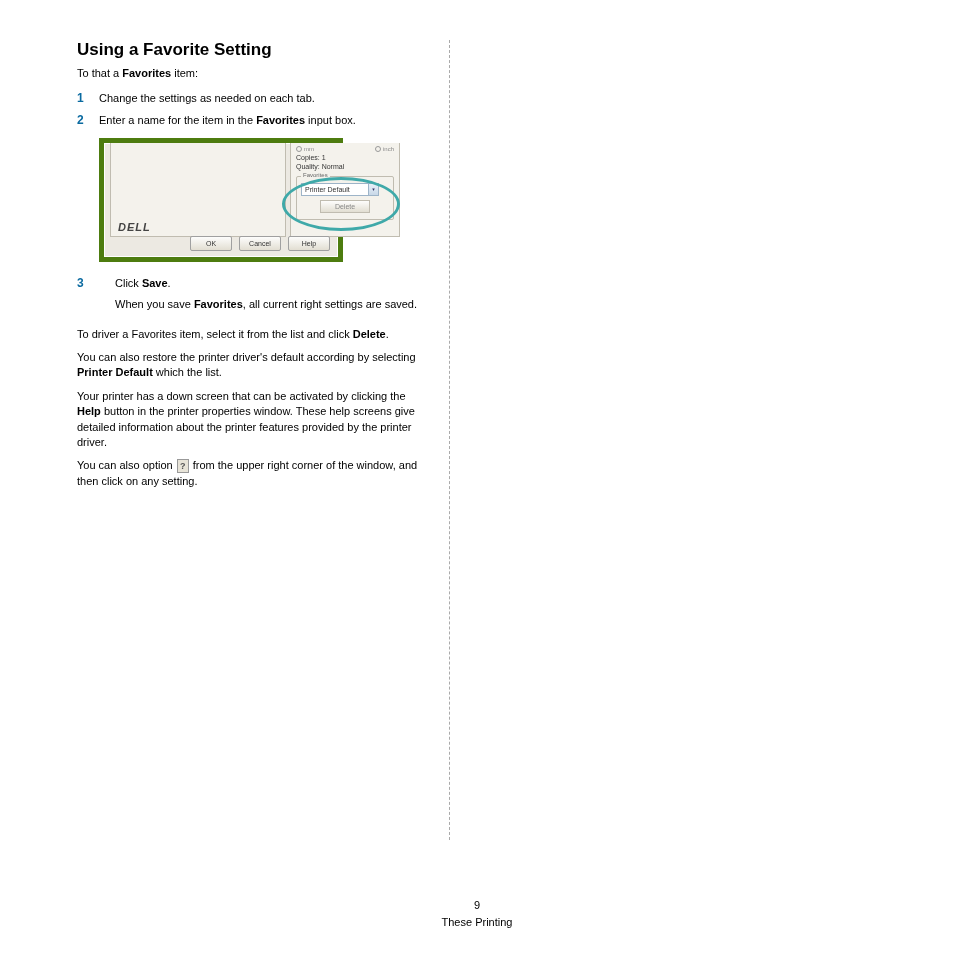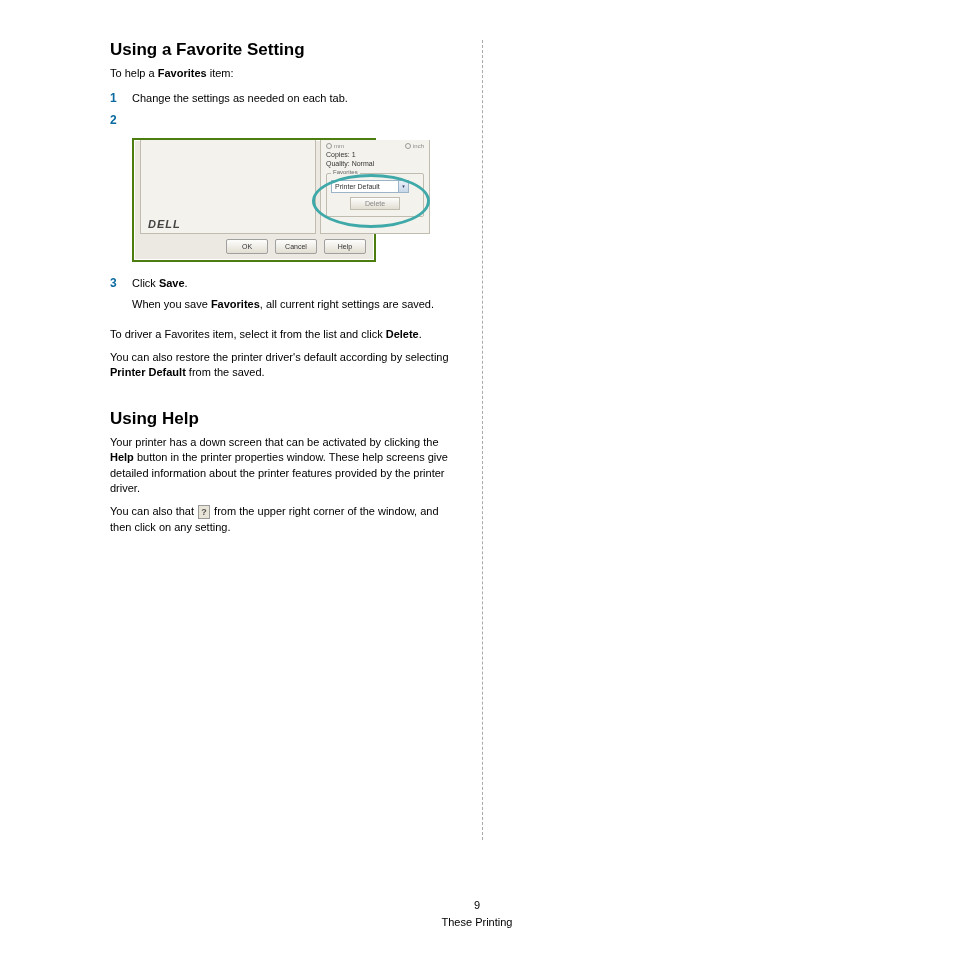--- a/index.html
+++ b/index.html
@@ -6,21 +6,21 @@
   body {
     width: 954px;
     height: 954px;
     background: #fff;
     font-family: Verdana, Geneva, sans-serif;
     color: #000;
     position: relative;
   }
   .page {
     display: flex;
-    padding: 40px 108px 40px 110px;
+    padding: 40px 108px 40px 77px;
     height: 880px;
   }
   .col-left {
     width: 360px;
     padding-right: 16px;
   }
   .col-right {
     flex: 1;
     border-left: 1px dashed #aaa;
     margin-left: 12px;
@@ -50,27 +50,27 @@
     margin-bottom: 2px;
   }
   .num {
     color: #0a6aa0;
     font-weight: bold;
     font-size: 12px;
     width: 22px;
     flex-shrink: 0;
   }
   .li-body { flex: 1; }
-  .li-body p { margin-bottom: 6px; }
+  .li-body p { margin-bottom: 6px; margin-left: 16px; }
   
   .shot-wrap {
     margin: 6px 0 12px 22px;
     width: 244px;
     height: 124px;
-    border: 2px solid #4d7c0f;
+    border: 5px solid #4d7c0f;
     background: #ece9e2;
     position: relative;
     font-family: Tahoma, sans-serif;
     box-shadow: inset 0 0 0 1px #fff;
   }
   .shot-inner-left {
     position: absolute;
     left: 6px; top: 0;
     width: 176px; height: 94px;
     background: #f4f2ec;
@@ -205,30 +205,33 @@
 </head>
 <body>
 
 <div class="page">
   <div class="col-left">
 
     <h2>Using a Favorite Setting</h2>
 
 
     <p>
-      <span>To help a </span><span class="bold">Favorites</span><span> item:</span>
+      <span>To that a </span><span class="bold">Favorites</span><span> item:</span>
     </p>
 
     <ol>
       <li>
         <span class="num">1</span>
         <span class="li-body">Change the settings as needed on each tab.</span>
       </li>
       <li>
         <span class="num">2</span>
+        <span class="li-body">
+          <span>Enter a name for the item in the </span><span class="bold">Favorites</span><span> input box.</span>
+        </span>
       </li>
     </ol>
 
     <div class="shot-wrap">
       <div class="shot-inner-left"></div>
       <div class="dell-logo">DELL</div>
       <div class="shot-inner-right">
         <div class="radio-row">
           <span class="radio">
               <span class="radio-c"></span>
@@ -267,31 +270,30 @@
         </span>
       </li>
     </ol>
 
 
     <p>
       <span>To driver a Favorites item, select it from the list and click </span><span class="bold">Delete</span><span>.</span>
     </p>
 
     <p>
-      <span>You can also restore the printer driver's default according by selecting </span><span class="bold">Printer Default</span><span> from the saved.</span>
-    </p>
-
-    <h2 class="second">Using Help</h2>
+      <span>You can also restore the printer driver's default according by selecting </span><span class="bold">Printer Default</span><span> which the list.</span>
+    </p>
+
 
     <p>
       <span>Your printer has a down screen that can be activated by clicking the </span><span class="bold">Help</span><span> button in the printer properties window. These help screens give detailed information about the printer features provided by the printer driver.</span>
     </p>
 
     <p>
-      <span>You can also that </span><span class="q-icon">?</span><span> from the upper right corner of the window, and then click on any setting.</span>
+      <span>You can also option </span><span class="q-icon">?</span><span> from the upper right corner of the window, and then click on any setting.</span>
     </p>
 
   </div>
 
   <div class="col-right"></div>
 </div>
 
 <div class="footer">
   <div>9</div>
   <div>These Printing</div>

